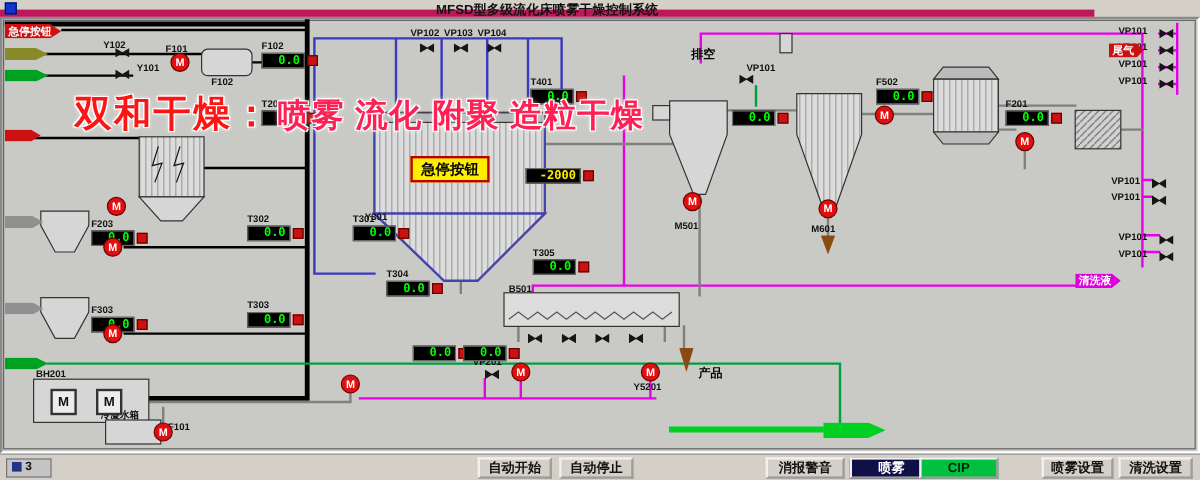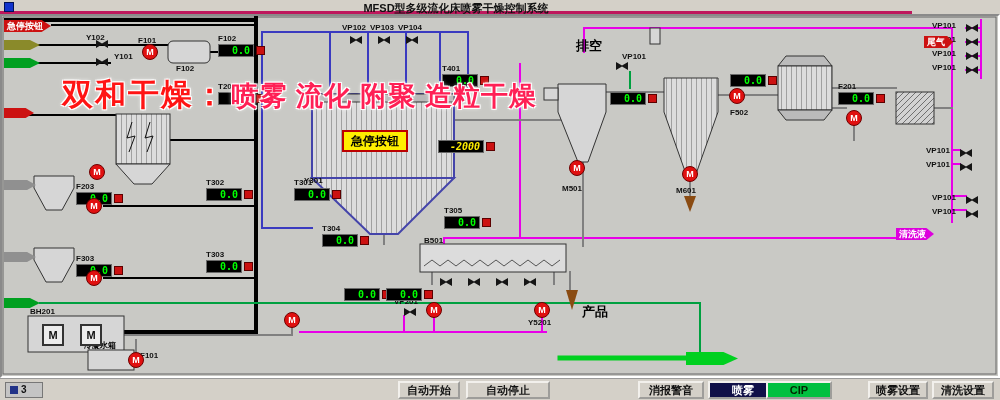--- a/index.html
+++ b/index.html
@@ -1,38 +1,38 @@
 <!DOCTYPE html>
 <html><head>
 <meta charset="utf-8">
 <style>
   *{margin:0;padding:0;box-sizing:border-box}
   html,body{width:1000px;height:400px;overflow:hidden}
   body{position:relative;background:#d4d0c8;font-family:"Liberation Sans",sans-serif}
 
-  .titlebar{position:absolute;top:0;left:0;width:912px;height:14px;background:#d4d0c8;border-bottom:3px solid #be185d;z-index:5}
+  .titlebar{position:absolute;top:0;left:0;width:912px;height:14px;background:#d4d0c8;border-bottom:6px solid #be185d;z-index:5}
   .app-icon{position:absolute;left:4px;top:2px;width:10px;height:10px;background:#1133cc;border:1px solid #001155}
   .titlebar .title{position:absolute;left:50%;top:1px;transform:translateX(-50%);font-size:11px;font-weight:bold;color:#111;white-space:nowrap}
   .titlebar .company{position:absolute;right:6px;top:2px;font-size:10px;color:#111;white-space:nowrap}
 
   .main{position:absolute;top:14px;left:0;width:1000px;height:364px;background:#c9c9c5;border:2px solid;border-color:#8a8a8a #ffffff #ffffff #8a8a8a}
 
   #stage{position:absolute;top:0;left:0;width:1000px;height:400px}
   svg.pipes{position:absolute;top:0;left:0}
   #diagram-layer{position:absolute;top:0;left:0;width:1000px;height:400px}
 
   .tag-label{position:absolute;font-size:8px;font-weight:bold;color:#101010;white-space:nowrap;z-index:20}
   .display{position:absolute;width:36px;height:13px;background:#000;border:1px solid #6a6a6a;color:#00ff00;
            font-family:"DejaVu Sans Mono",monospace;font-size:10px;font-weight:bold;text-align:right;
            padding-right:3px;line-height:11px;z-index:20}
   .display.wide{width:46px}
   .unit-box{position:absolute;width:9px;height:9px;background:#cc1111;border:1px solid #5c0000;z-index:20}
   .flow-tag{position:absolute;height:12px;line-height:12px;font-size:9px;font-weight:bold;padding:0 8px 0 3px;
             clip-path:polygon(0 0,80% 0,100% 50%,80% 100%,0 100%);white-space:nowrap;z-index:20}
-  .flow-tag.plain{clip-path:none;padding:0;font-size:13px}
+  .flow-tag.plain{clip-path:none;padding:0;font-size:10px}
   .flow-tag.small{font-size:8px}
   .arrow{position:absolute;clip-path:polygon(0 0,72% 0,100% 50%,72% 100%,0 100%);z-index:15}
   .arrow.down{clip-path:polygon(0 0,100% 0,50% 100%)}
   .fan{position:absolute;width:16px;height:16px;border-radius:50%;background:#e01010;border:1px solid #6d0000;
        color:#fff;font-size:9px;font-weight:bold;text-align:center;line-height:14px;z-index:20}
   .valve{position:absolute;width:12px;height:8px;background:#151515;
          clip-path:polygon(0 0,50% 45%,100% 0,100% 100%,50% 55%,0 100%);z-index:20}
   .agitator{position:absolute;width:22px;height:22px;background:#ececec;border:2px solid #333;
             color:#111;font-size:11px;font-weight:bold;text-align:center;line-height:18px;z-index:20}
   .estop{position:absolute;left:342px;top:130px;width:66px;height:22px;background:#ffee00;border:2px solid #bb0000;
@@ -146,23 +146,23 @@
       <div class="tag-label" style="left: 140px; top: 351px;">F101</div>
       <div class="tag-label" style="left: 218px; top: 34px;">F102</div>
       <div class="display" style="left: 218px; top: 44px; color: rgb(0, 255, 0);">0.0</div>
       <div class="unit-box" style="left: 256px; top: 46px;"></div>
       <div class="tag-label" style="left: 218px; top: 82px;">T201</div>
       <div class="display" style="left: 218px; top: 92px; color: rgb(0, 255, 0);">0.0</div>
       <div class="unit-box" style="left: 256px; top: 94px;"></div>
       <div class="tag-label" style="left: 442px; top: 64px;">T401</div>
       <div class="display" style="left: 442px; top: 74px; color: rgb(0, 255, 0);">0.0</div>
       <div class="unit-box" style="left: 480px; top: 76px;"></div>
-      <div class="display wide" style="left: 438px; top: 140px; color: rgb(255, 238, 0); font-style: italic;">-2000</div>
+      <div class="display wide" style="left: 438px; top: 140px; color: rgb(255, 238, 0);">-2000</div>
       <div class="unit-box" style="left: 486px; top: 142px;"></div>
-      <div class="tag-label" style="left: 730px; top: 64px; margin-top: 44px;">F502</div>
+      <div class="tag-label" style="left: 730px; top: 64px;">F502</div>
       <div class="display" style="left: 730px; top: 74px; color: rgb(0, 255, 0);">0.0</div>
       <div class="unit-box" style="left: 768px; top: 76px;"></div>
       <div class="tag-label" style="left: 838px; top: 82px;">F201</div>
       <div class="display" style="left: 838px; top: 92px; color: rgb(0, 255, 0);">0.0</div>
       <div class="unit-box" style="left: 876px; top: 94px;"></div>
       <div class="tag-label" style="left: 76px; top: 182px;">F203</div>
       <div class="display" style="left: 76px; top: 192px; color: rgb(0, 255, 0);">0.0</div>
       <div class="unit-box" style="left: 114px; top: 194px;"></div>
       <div class="tag-label" style="left: 76px; top: 254px;">F303</div>
       <div class="display" style="left: 76px; top: 264px; color: rgb(0, 255, 0);">0.0</div>
@@ -245,20 +245,20 @@
     <span class="p2" style="color: rgb(255, 32, 85);">喷雾 流化 附聚 造粒干燥</span>
   </div>
 </div>
 
 <div class="statusbar">
   <div class="counter">
     <span class="counter-icon"></span><span>3</span>
   </div>
   <div id="buttons">
       <div class="btn" style="left: 398px; width: 62px;">自动开始</div>
-      <div class="btn" style="left: 466px; width: 84px;">自动停止</div>
+      <div class="btn" style="left: 466px; width: 62px;">自动停止</div>
       <div class="btn" style="left: 638px; width: 66px; text-align: center;">消报警音</div>
       <div class="btn dark" style="left: 708px; width: 70px;">喷雾</div>
       <div class="btn green" style="left: 766px; width: 66px;">CIP</div>
       <div class="btn" style="left: 868px; width: 60px;">喷雾设置</div>
       <div class="btn" style="left: 932px; width: 62px;">清洗设置</div>
     </div>
 </div>
 
 </body></html>

